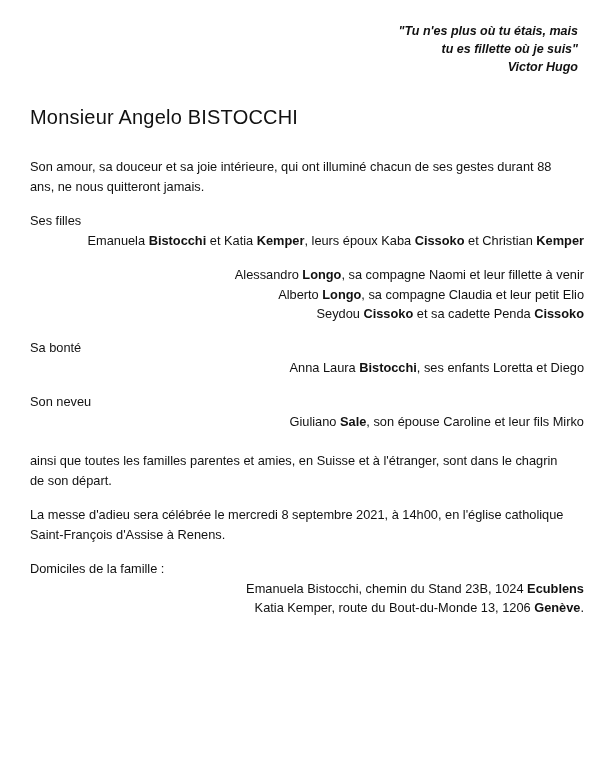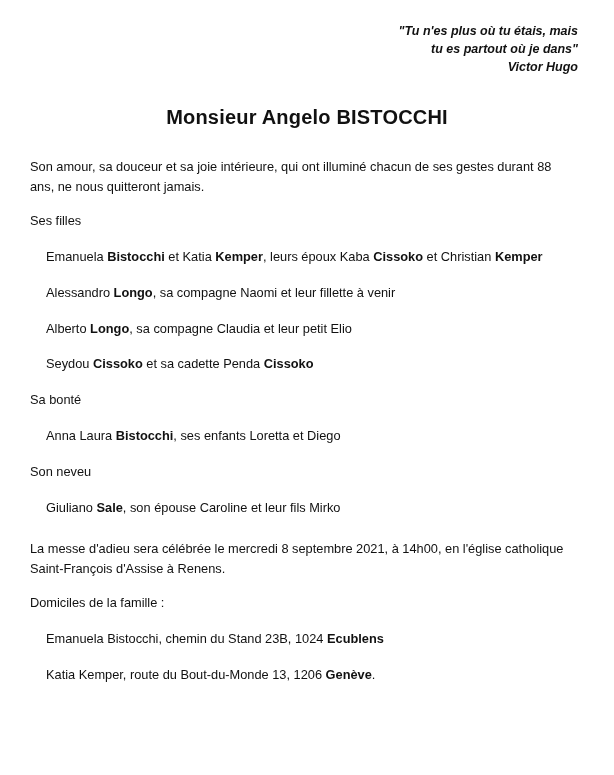--- a/index.html
+++ b/index.html
@@ -34,57 +34,58 @@
     display: block;
     font-weight: bold;
   }
   .intro {
     margin-top: 24px;
     font-size: 12.8px;
     line-height: 1.55;
     max-width: 545px;
   }
   .name {
-    text-align: center;
+    text-align: left;
     font-size: 20px;
-    font-weight: bold;
+    font-weight: normal;
     margin: 30px 0 28px 0;
     letter-spacing: 0.2px;
   }
   p.block {
     font-size: 12.8px;
     line-height: 1.55;
     margin: 0 16px 14px 0;
     max-width: 552px;
   }
   .group {
     margin: 0 0 14px 0;
   }
   .group .heading {
     font-size: 12.8px;
     line-height: 1.55;
     margin: 0;
   }
   .group .line {
     font-size: 12.8px;
     line-height: 1.55;
-    margin: 16px;
+    margin: 0;
+    text-align: right;
   }
   b { font-weight: bold; }
   .addresses .heading { margin-bottom: 0; }
   .spacer-6 { height: 6px; }
 </style>
 </head>
 <body>
 
 <div class="page">
 
   <div class="epigraph">
     <span>"Tu n'es plus où tu étais, mais</span><br>
-    <span>tu es partout où je dans"</span>
+    <span>tu es fillette où je suis"</span>
     <span class="author">Victor Hugo</span>
   </div>
 
 
   <div class="name">Monsieur Angelo BISTOCCHI</div>
 
   <p class="block">Son amour, sa douceur et sa joie intérieure, qui ont illuminé chacun de ses gestes durant 88 ans, ne nous quitteront jamais.</p>
 
   <div class="group">
     <p class="heading">Ses filles</p>
@@ -102,20 +103,21 @@
     <p class="line">Anna Laura <b>Bistocchi</b>, ses enfants Loretta et Diego</p>
   </div>
 
   <div class="group">
     <p class="heading">Son neveu</p>
     <p class="line">Giuliano <b>Sale</b>, son épouse Caroline et leur fils Mirko</p>
   </div>
 
   <div class="spacer-6"></div>
 
+  <p class="block">ainsi que toutes les familles parentes et amies, en Suisse et à l'étranger, sont dans le chagrin de son départ.</p>
 
   <p class="block">La messe d'adieu sera célébrée le mercredi 8 septembre 2021, à 14h00, en l'église catholique Saint-François d'Assise à Renens.</p>
 
 
   <div class="group addresses">
     <p class="heading">Domiciles de la famille :</p>
     <p class="line">Emanuela Bistocchi, chemin du Stand 23B, 1024 <b>Ecublens</b></p>
     <p class="line">Katia Kemper, route du Bout-du-Monde 13, 1206 <b>Genève</b>.</p>
   </div>
 

